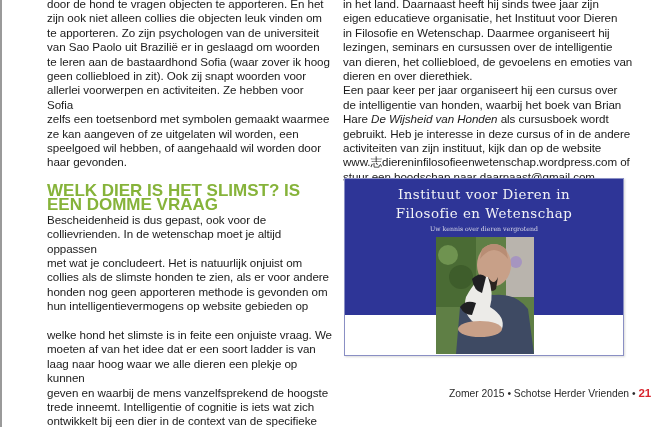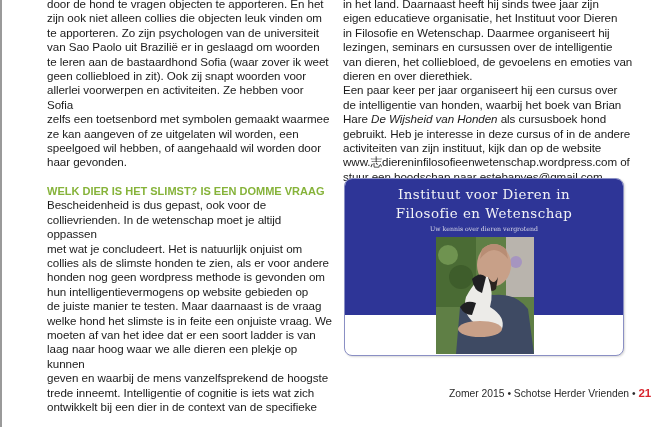--- a/index.html
+++ b/index.html
@@ -14,26 +14,26 @@
     background: #9a9a9a;
   }
   .col {
     position: absolute; font-size: 11.6px; line-height: 14.4px;
     letter-spacing: -0.05px;
   }
   .col-left { left: 47px; top: -3px; width: 285px; }
   .col-right { left: 343px; top: -3px; width: 300px; }
   .col p { margin: 0; }
   .heading {
-    color: #86b33a; font-weight: bold; font-size: 11px;
+    color: #86b33a; font-weight: bold; font-size: 17px;
     margin-top: 14px !important; letter-spacing: 0;
   }
   .ad-box {
     position: absolute; left: 344px; top: 178px; width: 278px; height: 176px;
-    border: 1px solid #8a8fc4; border-radius: 8px; overflow: hidden;
+    border: 1px solid #8a8fc4; border-radius: 0; overflow: hidden;
     background: #ffffff; box-shadow: 1px 1px 2px rgba(0,0,0,0.15);
   }
   .ad-blue {
     position: absolute; left: 0; top: 0; width: 100%; height: 136px;
     background: #2e3597;
   }
   .ad-title {
     position: absolute; left: 0; width: 100%; text-align: center;
     color: #f2f2f6; font-family: "DejaVu Serif", serif;
     font-size: 13.4px; letter-spacing: 0.5px;
@@ -59,37 +59,37 @@
 <body>
 
 <div class="left-edge"></div>
 
 <div class="col col-left">
   <p>
     <span>door de hond te vragen objecten te apporteren. En het</span><br>
     <span>zijn ook niet alleen collies die objecten leuk vinden om</span><br>
     <span>te apporteren. Zo zijn psychologen van de universiteit</span><br>
     <span>van Sao Paolo uit Brazilië er in geslaagd om woorden</span><br>
-    <span>te leren aan de bastaardhond Sofia (waar zover ik weet</span><br>
+    <span>te leren aan de bastaardhond Sofia (waar zover ik hoog</span><br>
     <span>geen colliebloed in zit). Ook zij snapt woorden voor</span><br>
     <span>allerlei voorwerpen en activiteiten. Ze hebben voor Sofia</span><br>
     <span>zelfs een toetsenbord met symbolen gemaakt waarmee</span><br>
     <span>ze kan aangeven of ze uitgelaten wil worden, een</span><br>
     <span>speelgoed wil hebben, of aangehaald wil worden door</span><br>
     <span>haar gevonden.</span>
   </p>
   <p class="heading">WELK DIER IS HET SLIMST? IS EEN DOMME VRAAG</p>
   <p>
     <span>Bescheidenheid is dus gepast, ook voor de</span><br>
     <span>collievrienden. In de wetenschap moet je altijd oppassen</span><br>
     <span>met wat je concludeert. Het is natuurlijk onjuist om</span><br>
     <span>collies als de slimste honden te zien, als er voor andere</span><br>
-    <span>honden nog geen wordpress methode is gevonden om</span><br>
+    <span>honden nog geen apporteren methode is gevonden om</span><br>
     <span>hun intelligentievermogens op website gebieden op</span><br>
-    <span>de juiste manier te testen. Maar daarnaast is de vraag</span><br>
+    <br>
     <span>welke hond het slimste is in feite een onjuiste vraag. We</span><br>
     <span>moeten af van het idee dat er een soort ladder is van</span><br>
     <span>laag naar hoog waar we alle dieren een plekje op kunnen</span><br>
     <span>geven en waarbij de mens vanzelfsprekend de hoogste</span><br>
     <span>trede inneemt. Intelligentie of cognitie is iets wat zich</span><br>
     <span>ontwikkelt bij een dier in de context van de specifieke</span><br>
     
   </p>
 </div>
 
@@ -98,25 +98,25 @@
     <span>in het land. Daarnaast heeft hij sinds twee jaar zijn</span><br>
     <span>eigen educatieve organisatie, het Instituut voor Dieren</span><br>
     <span>in Filosofie en Wetenschap. Daarmee organiseert hij</span><br>
     <span>lezingen, seminars en cursussen over de intelligentie</span><br>
     <span>van dieren, het colliebloed, de gevoelens en emoties van</span><br>
     <span>dieren en over dierethiek.</span>
   </p>
   <p>
     <span>Een paar keer per jaar organiseert hij een cursus over</span><br>
     <span>de intelligentie van honden, waarbij het boek van Brian</span><br>
-    <span>Hare </span><em>De Wijsheid van Honden</em><span> als cursusboek hond</span><br>
+    <span>Hare </span><em>De Wijsheid van Honden</em><span> als cursusboek wordt</span><br>
     <span>gebruikt. Heb je interesse in deze cursus of in de andere</span><br>
     <span>activiteiten van zijn instituut, kijk dan op de website</span><br>
     <span>www.志diereninfilosofieenwetenschap.wordpress.com of</span><br>
-    <span>stuur een boodschap naar estebanyes@gmail.com.</span>
+    <span>stuur een boodschap naar daarnaast@gmail.com.</span>
   </p>
 </div>
 
 <div class="ad-box">
   <div class="ad-blue"></div>
   <div class="ad-title l1">Instituut voor Dieren in</div>
   <div class="ad-title l2">Filosofie en Wetenschap</div>
   <div class="ad-sub">Uw kennis over dieren vergrotend</div>
   <div class="ad-photo">
     <svg width="98" height="117" viewBox="0 0 98 117">

